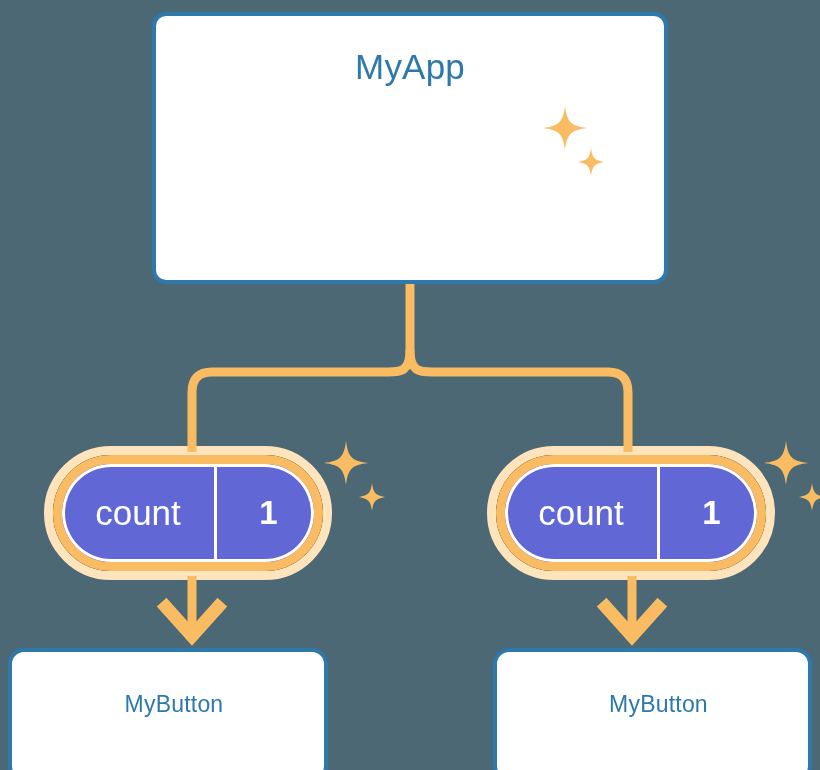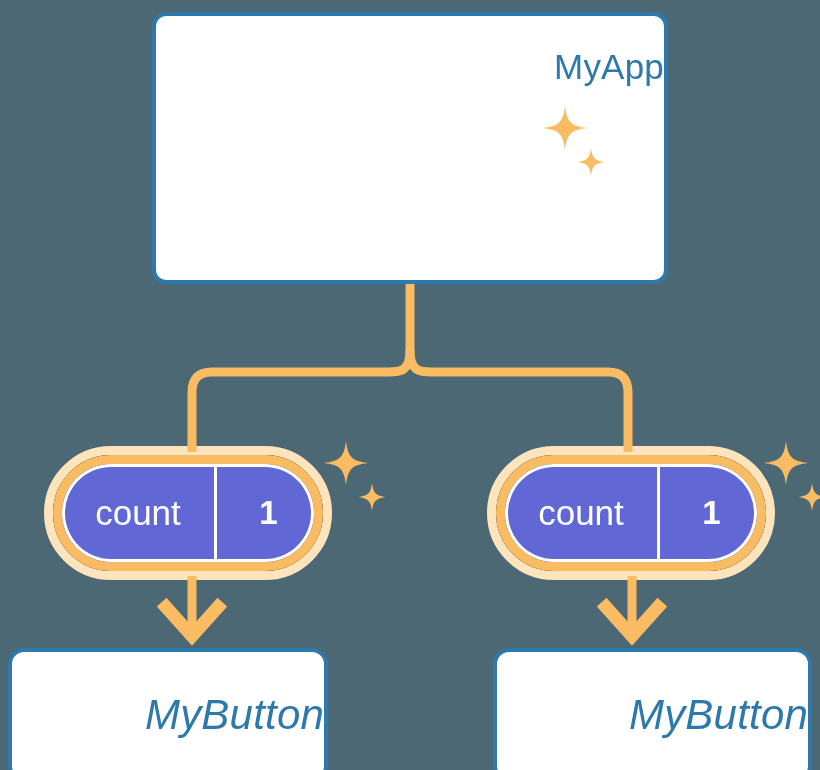--- a/index.html
+++ b/index.html
@@ -36,21 +36,21 @@
     background: #ffffff;
     border: 4px solid #2d79ab;
     border-radius: 14px;
     z-index: 3;
   }
   .card-title {
     color: #2d79ab;
     font-size: 35px;
     font-weight: 400;
     letter-spacing: 0.2px;
-    text-align: right;
+    text-align: center;
     white-space: nowrap;
   }
 
   
   #app-card {
     left: 152px;
     top: 12px;
     width: 516px;
     height: 272px;
   }
@@ -71,22 +71,21 @@
   #button-card-right {
     left: 493px;
     top: 648px;
     width: 319px;
   }
   .button-card .card-title {
     position: absolute;
     left: 12px;
     right: 0;
     top: 39px;
-    font-size: 42px;
-    font-style: italic;
+    font-size: 23px;
   }
   .pill {
     position: absolute;
     box-sizing: border-box;
     display: flex;
     align-items: stretch;
     border-radius: 999px;
     
     border: 9px solid #fde4bd;
     background: #000000;

